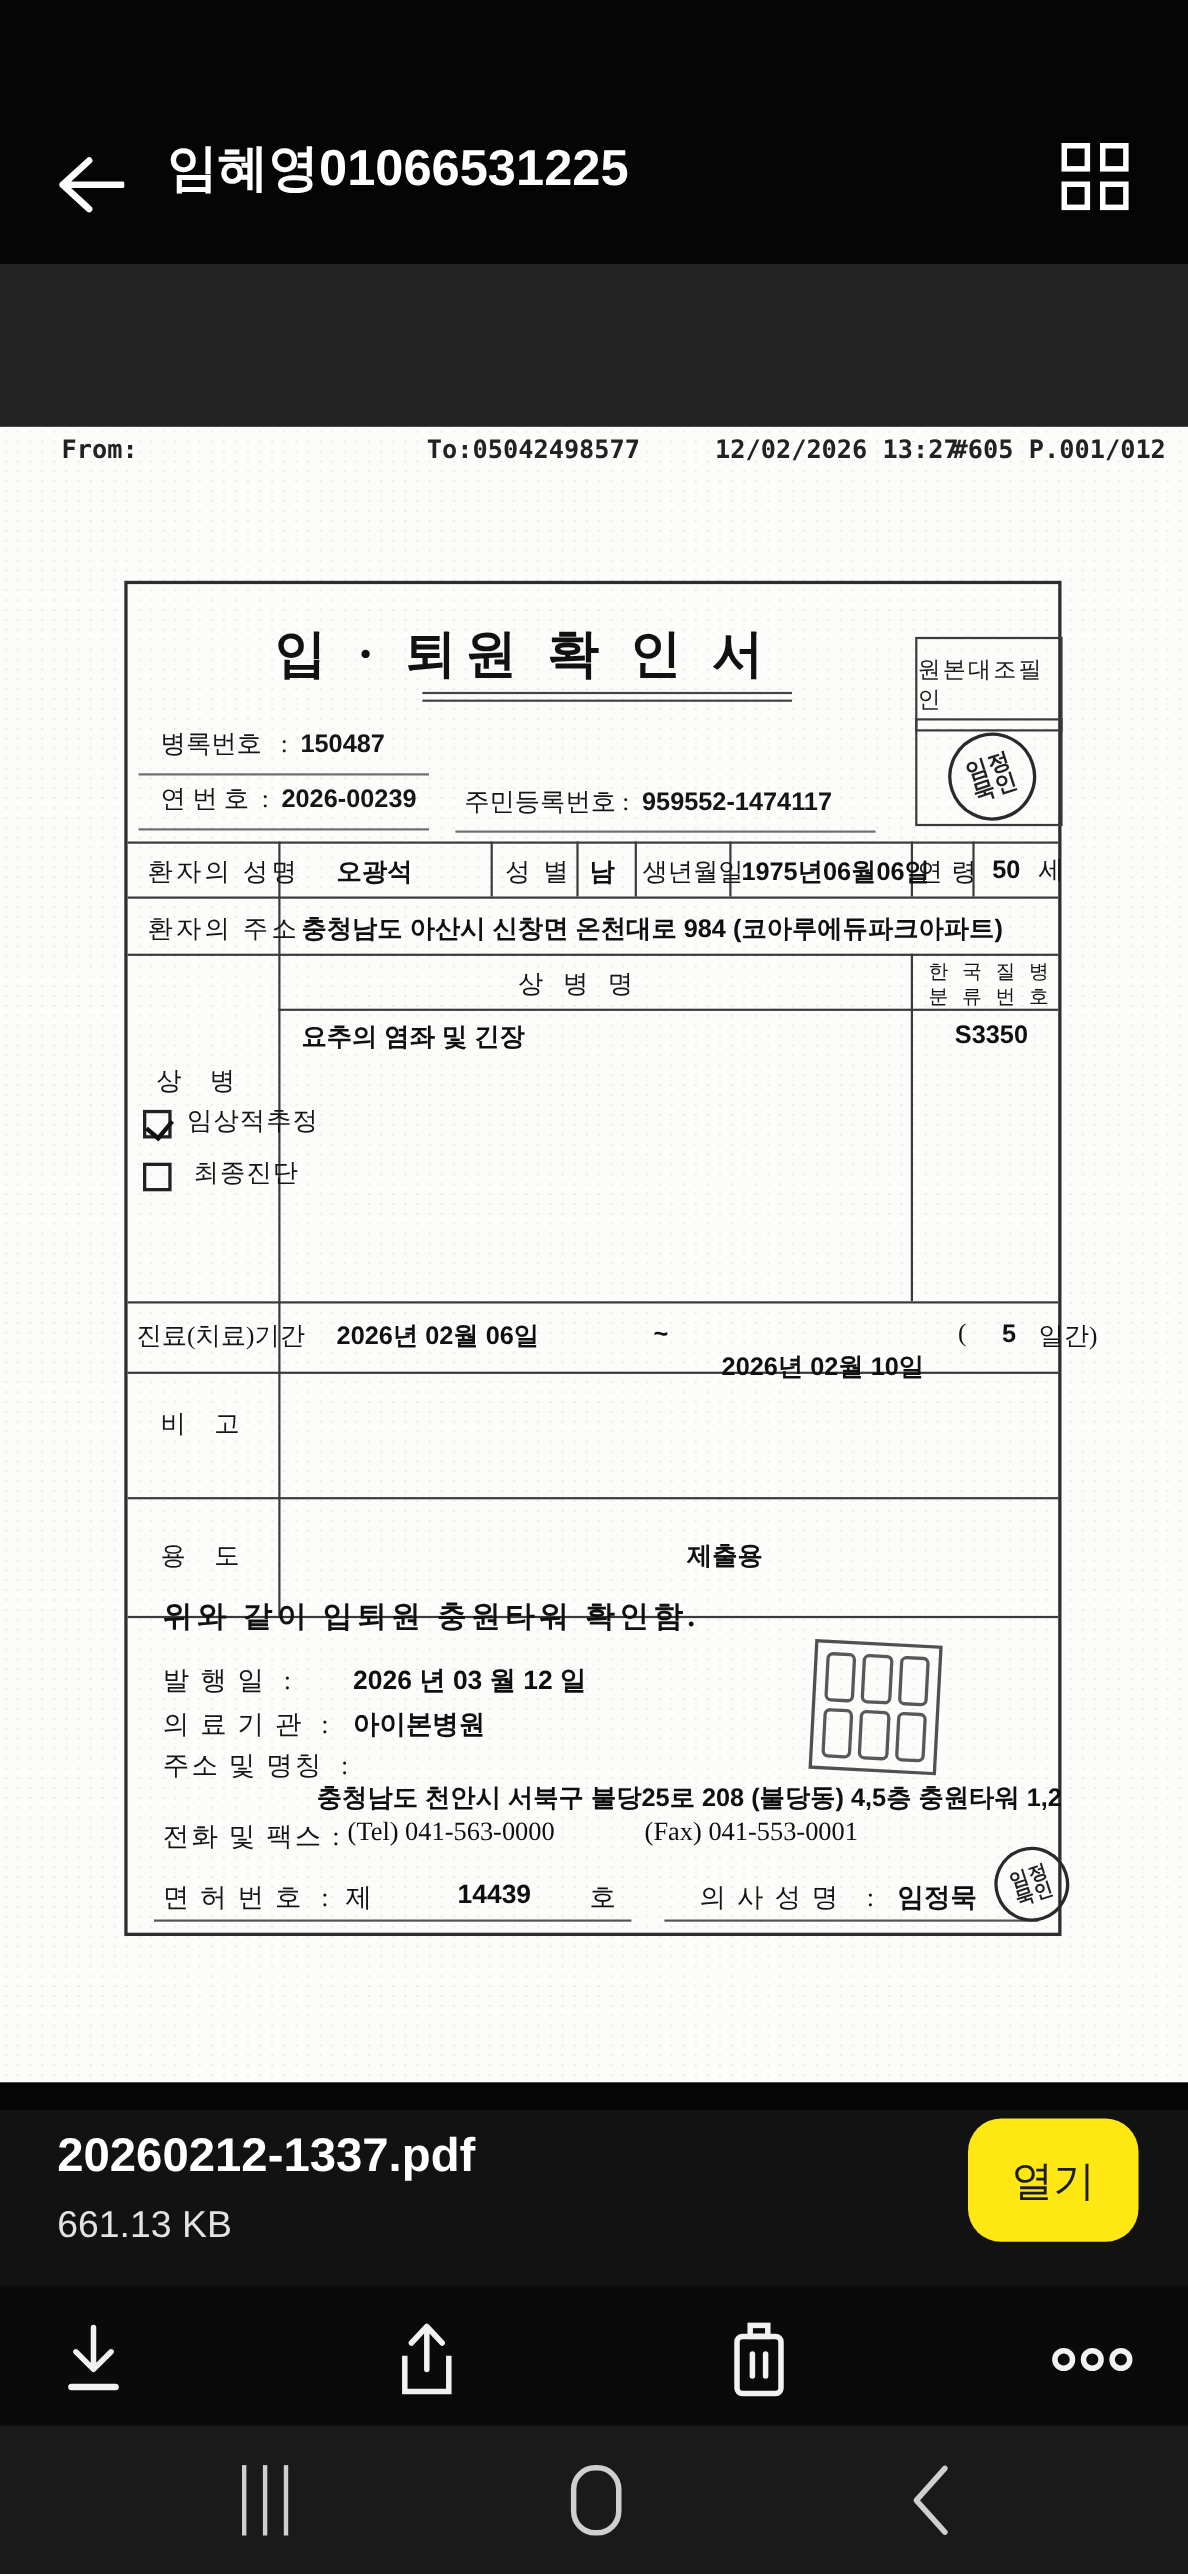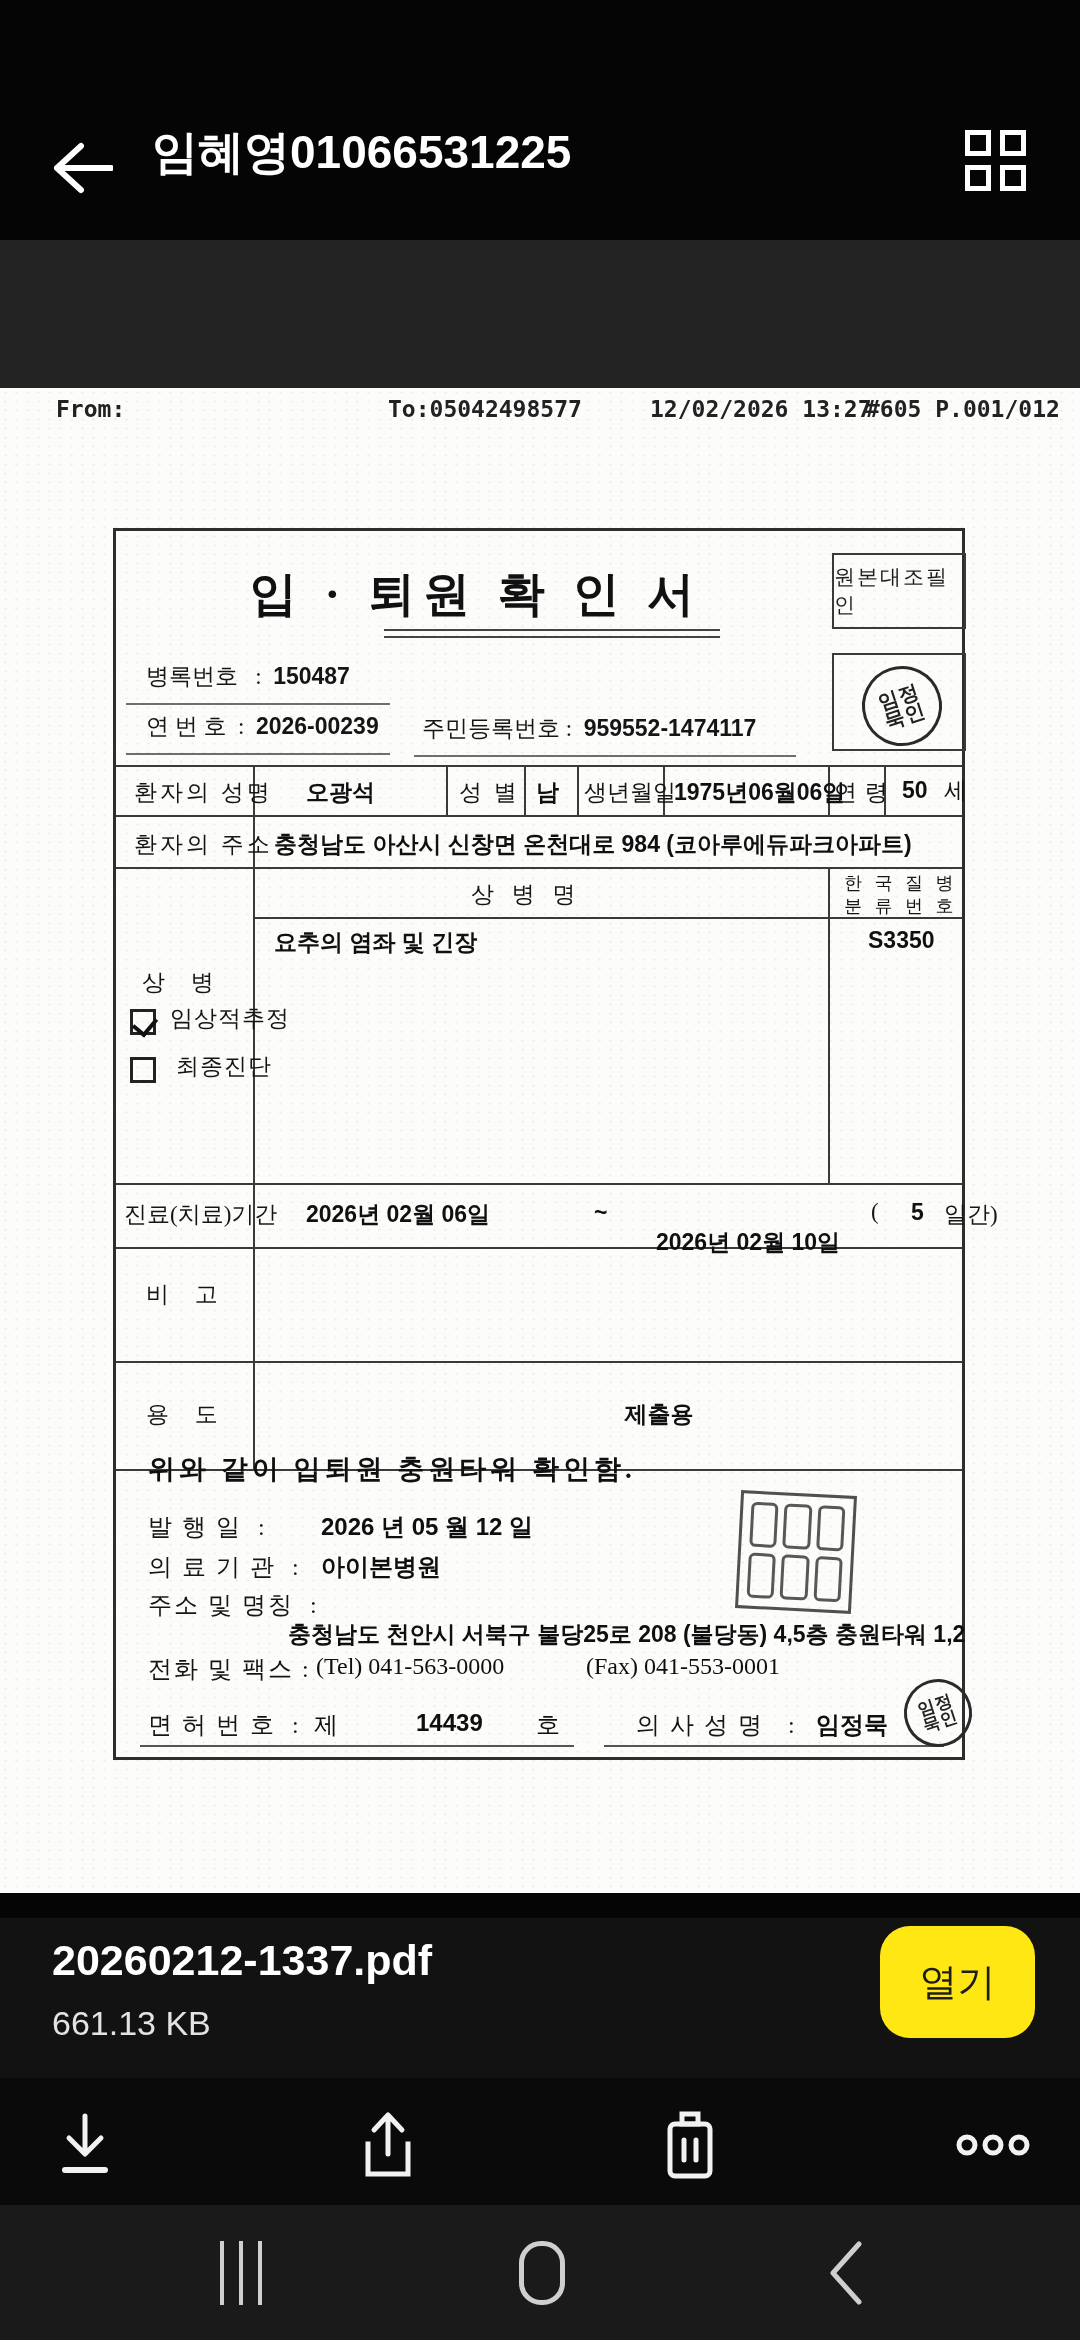--- a/index.html
+++ b/index.html
@@ -109,21 +109,21 @@
       <span class="fm-to">To:05042498577</span>
       <span class="fm-dt">12/02/2026 13:27</span>
       <span class="fm-pg">#605 P.001/012</span>
     </div>
 
     <div class="doc">
 
       <div class="doc-title">입 · 퇴원 확 인 서</div>
       <div class="doc-title-underline"></div>
 
-      <div class="obx obx-label" style="left:716px;top:22px;width:134px;height:76px;">원본대조필 인</div>
+      <div class="obx obx-label" style="left:716px;top:48px;width:134px;height:86px;">원본대조필 인</div>
       <div class="obx" style="left:716px;top:122px;width:134px;height:98px;">
         <div class="round-stamp" style="left:28px;top:11px;width:74px;height:74px;">
           <span>임정</span>
           <span>묵인</span>
         </div>
       </div>
 
       <div class="fld" style="left:30px;top:130px;">
         <span>병록번호</span>&nbsp;&nbsp;&nbsp;<span>:</span>&nbsp;
         <b>150487</b>
@@ -198,21 +198,21 @@
       <div class="cell-val" style="left:795px;top:668px;">5</div>
       <div class="cell-label" style="left:828px;top:668px;letter-spacing:0;">일간)</div>
 
       <div class="cell-label" style="left:30px;top:748px;letter-spacing:10px;">비  고</div>
       <div class="cell-label" style="left:30px;top:868px;letter-spacing:10px;">용  도</div>
       <div class="cell-val" style="left:137px;top:868px;width:812px;text-align:center;">제출용</div>
 
       <div class="confirm" style="left:32px;top:920px;">위와 같이 입퇴원 충원타워 확인함.</div>
 
       <div class="foot-label" style="left:32px;top:980px;"><span>발   행   일</span>&nbsp;&nbsp;<span>:</span></div>
-      <div class="foot-val" style="left:205px;top:980px;">2026 년 05 월 12 일</div>
+      <div class="foot-val" style="left:205px;top:980px;">2026 년 03 월 12 일</div>
 
       <div class="foot-label" style="left:32px;top:1020px;"><span>의 료 기 관</span>&nbsp;&nbsp;<span>:</span></div>
       <div class="foot-val" style="left:205px;top:1020px;">아이본병원</div>
 
       <div class="foot-label" style="left:32px;top:1058px;"><span>주소 및 명칭</span>&nbsp;&nbsp;<span>:</span></div>
       <div class="foot-val" style="left:172px;top:1088px;font-size:23px;">충청남도 천안시 서북구 불당25로 208 (불당동) 4,5층 충원타워 1,2</div>
 
       <div class="foot-label" style="left:32px;top:1122px;"><span>전화 및 팩스</span>&nbsp;<span>:</span></div>
       <div class="foot-val" style="left:200px;top:1122px;font-weight:normal;font-family:'Liberation Serif',serif;">(Tel) 041-563-0000</div>
       <div class="foot-val" style="left:470px;top:1122px;font-weight:normal;font-family:'Liberation Serif',serif;">(Fax) 041-553-0001</div>

